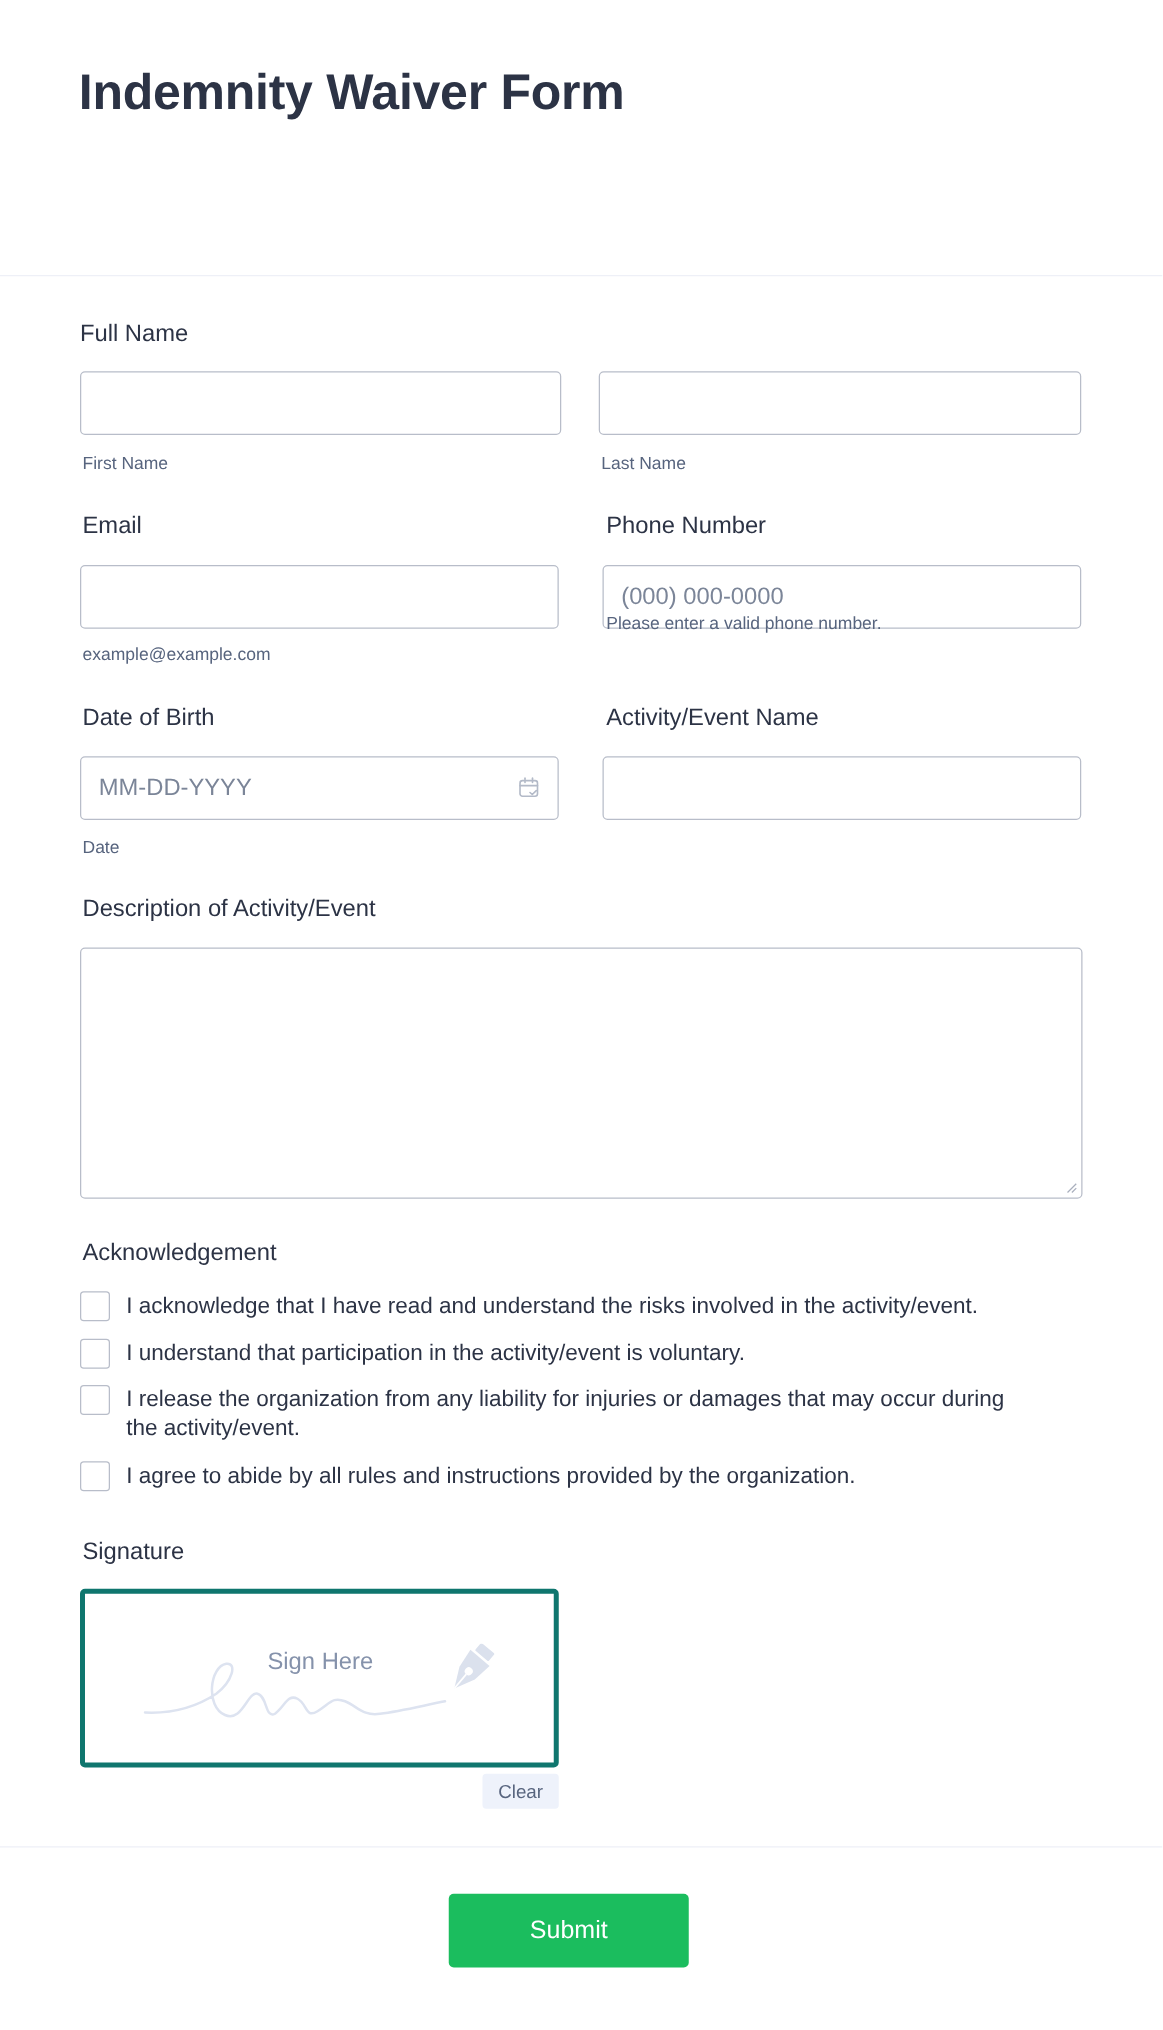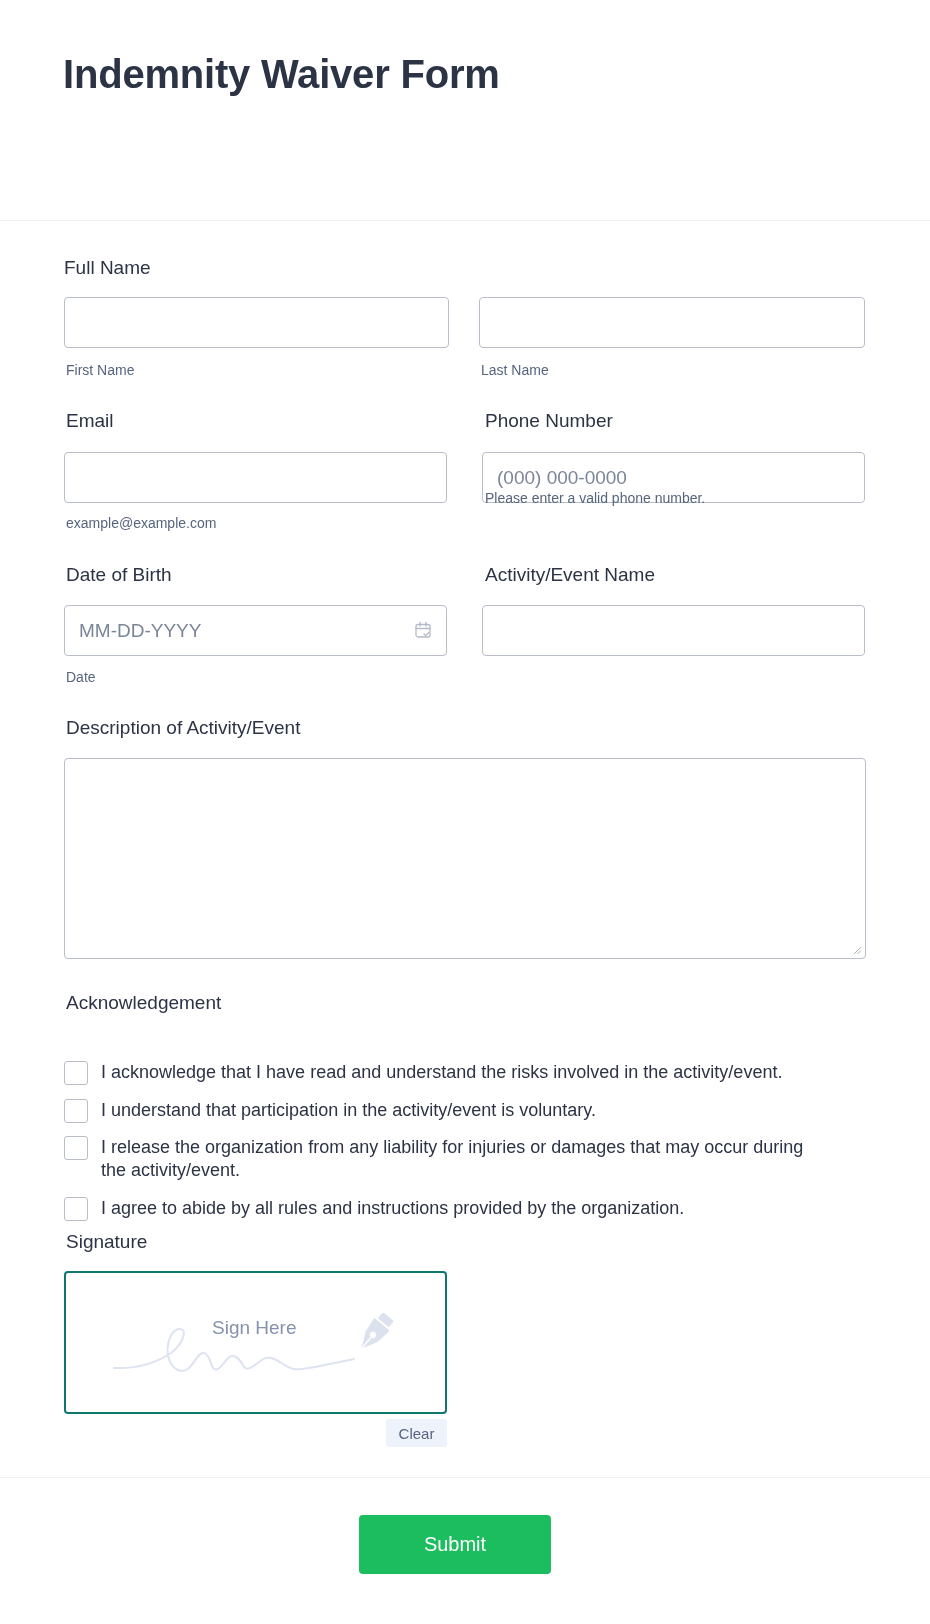--- a/index.html
+++ b/index.html
@@ -14,25 +14,25 @@
   .sublabel { position: absolute; font-size: 14px; color: #57647e; white-space: nowrap; }
 
   .input { position: absolute; height: 51px; border: 1px solid #b8bdc9; border-radius: 4px; background: #fff; font-size: 19px; color: #8d95a8; padding-left: 14px; display: flex; align-items: center; }
   .input .ph { color: #7b8598; }
 
   .cal-icon { position: absolute; right: 14px; top: 15px; width: 18px; height: 18px; }
 
   .textarea { position: absolute; left: 64px; top: 758px; width: 802px; height: 201px; border: 1px solid #b8bdc9; border-radius: 4px; background: #fff; }
   .resize-grip { position: absolute; right: 3px; bottom: 3px; width: 10px; height: 10px; }
 
-  .check-row { position: absolute; left: 64px; display: flex; align-items: flex-start; margin-top: 28px; }
+  .check-row { position: absolute; left: 64px; display: flex; align-items: flex-start; }
   .checkbox { width: 24px; height: 24px; border: 1px solid #b8bdc9; border-radius: 3px; background: #fff; flex: 0 0 auto; }
   .check-text { margin-left: 13px; font-size: 18px; line-height: 23px; color: #2c3345; width: 760px; margin-top: 0px; }
 
-  .sig-box { position: absolute; left: 64px; top: 1271px; width: 383px; height: 143px; border: 2px solid #0f766e; border-radius: 4px; background: #fff; }
+  .sig-box { position: absolute; left: 64px; top: 1271px; width: 383px; height: 143px; border: 4px solid #0f766e; border-radius: 4px; background: #fff; }
   .sig-text { position: absolute; left: 146px; top: 44px; font-size: 19px; color: #8592ab; white-space: nowrap; }
   .sig-art { position: absolute; left: 0; top: 0; }
   .clear-btn { position: absolute; left: 386px; top: 1419px; width: 61px; height: 28px; background: #eef2fb; border: none; border-radius: 3px; font-size: 15px; color: #57647e; display: flex; align-items: center; justify-content: center; }
 
   .footer-divider { position: absolute; left: 0; top: 1477px; width: 930px; height: 1px; background: #eef0f7; }
   .submit-btn { position: absolute; left: 359px; top: 1515px; width: 192px; height: 59px; background: #1bbd5e; color: #fff; border: none; border-radius: 4px; font-size: 20px; display: flex; align-items: center; justify-content: center; font-family: "Liberation Sans", "DejaVu Sans", sans-serif; }
 </style>
 </head>
 <body>
 

